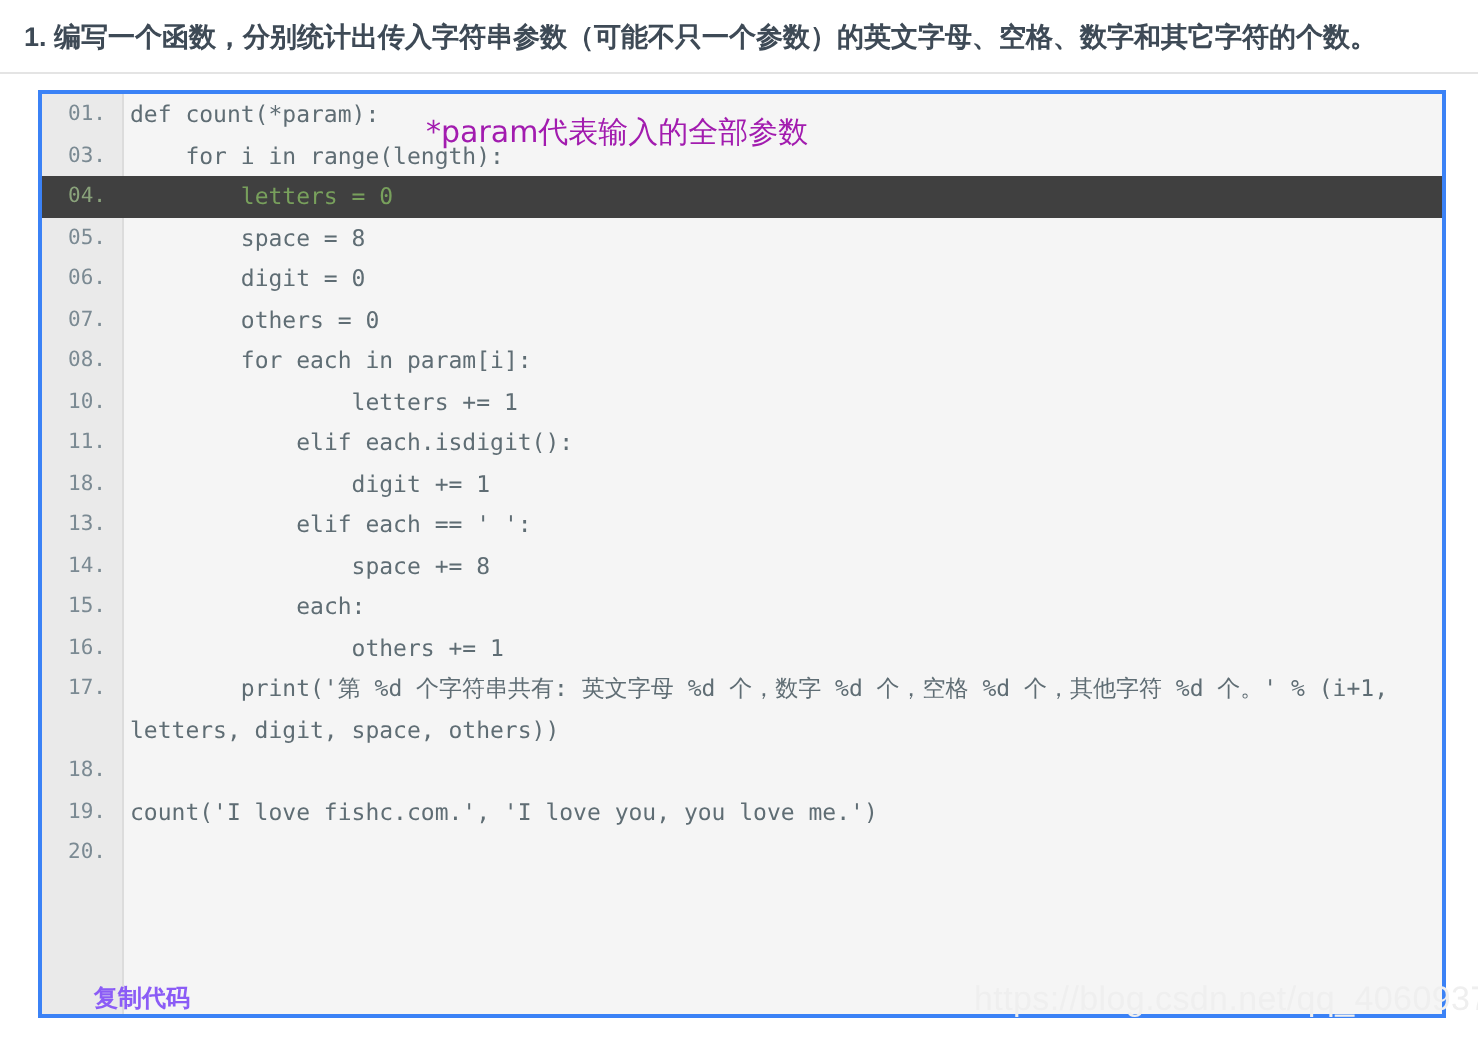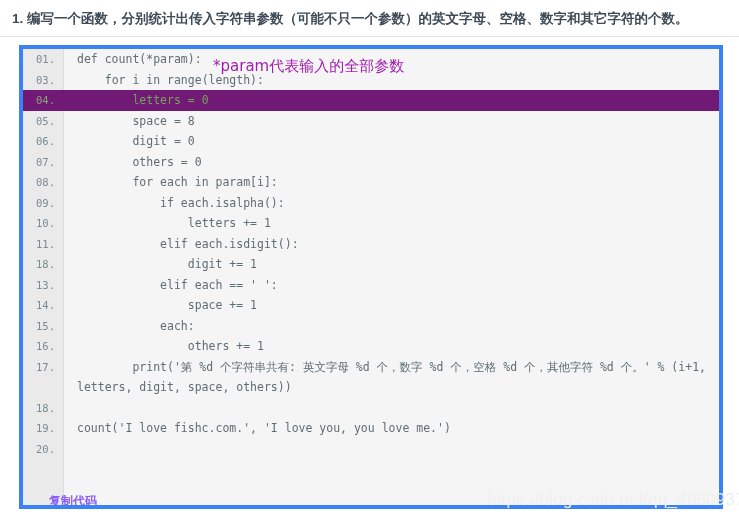--- a/index.html
+++ b/index.html
@@ -37,21 +37,21 @@
     white-space: nowrap;
   }
 
   
   .code-block {
     position: absolute;
     left: 19px;
     top: 45px;
     width: 704px;
     height: 464px;
-    border: 4px solid #3b82f6;
+    border: 2px solid #3b82f6;
     box-sizing: border-box;
     background: #f5f5f5;
     overflow: hidden;
   }
   .gutter {
     position: absolute;
     left: 0;
     top: 0;
     width: 41px;
     height: 100%;
@@ -74,21 +74,21 @@
     left: 0;
     top: 0;
     width: 100%;
   }
   .row {
     position: relative;
     height: 20.5px;
     display: block;
   }
   .row.tall { height: 41px; }
-  .row.hl { background: #701a75; }
+  .row.hl { background: #404040; }
 
   .ln {
     position: absolute;
     left: 0;
     top: 0;
     width: 41px;
     height: 20.5px;
     line-height: 20.5px;
     text-align: right;
     padding-right: 9px;
@@ -99,21 +99,21 @@
   }
   .ln.green { color: #8aa37b; }
 
   .code {
     position: absolute;
     left: 42px;
     top: 0;
     right: 4px;
     min-height: 20.5px;
     line-height: 20.5px;
-    padding-left: 12px;
+    padding-left: 2px;
     box-sizing: border-box;
     font-family: "DejaVu Sans Mono", "Liberation Mono", monospace;
     font-size: 11.5px;
     color: #5f6d74;
     white-space: pre-wrap;
     word-break: break-word;
   }
   .code.hlcode { color: #78a05c; }
 
   
@@ -186,42 +186,38 @@
       </div>
       <div class="row">
         <span class="ln">07.</span>
         <span class="code">        others = 0</span>
       </div>
       <div class="row">
         <span class="ln">08.</span>
         <span class="code">        for each in param[i]:</span>
       </div>
       <div class="row">
-        <span class="ln">09.</span>
-        <span class="code">            if each.isalpha():</span>
-      </div>
-      <div class="row">
         <span class="ln">10.</span>
         <span class="code">                letters += 1</span>
       </div>
       <div class="row">
         <span class="ln">11.</span>
         <span class="code">            elif each.isdigit():</span>
       </div>
       <div class="row">
         <span class="ln">18.</span>
         <span class="code">                digit += 1</span>
       </div>
       <div class="row">
         <span class="ln">13.</span>
         <span class="code">            elif each == ' ':</span>
       </div>
       <div class="row">
         <span class="ln">14.</span>
-        <span class="code">                space += 1</span>
+        <span class="code">                space += 8</span>
       </div>
       <div class="row">
         <span class="ln">15.</span>
         <span class="code">            each:</span>
       </div>
       <div class="row">
         <span class="ln">16.</span>
         <span class="code">                others += 1</span>
       </div>
       <div class="row tall">

